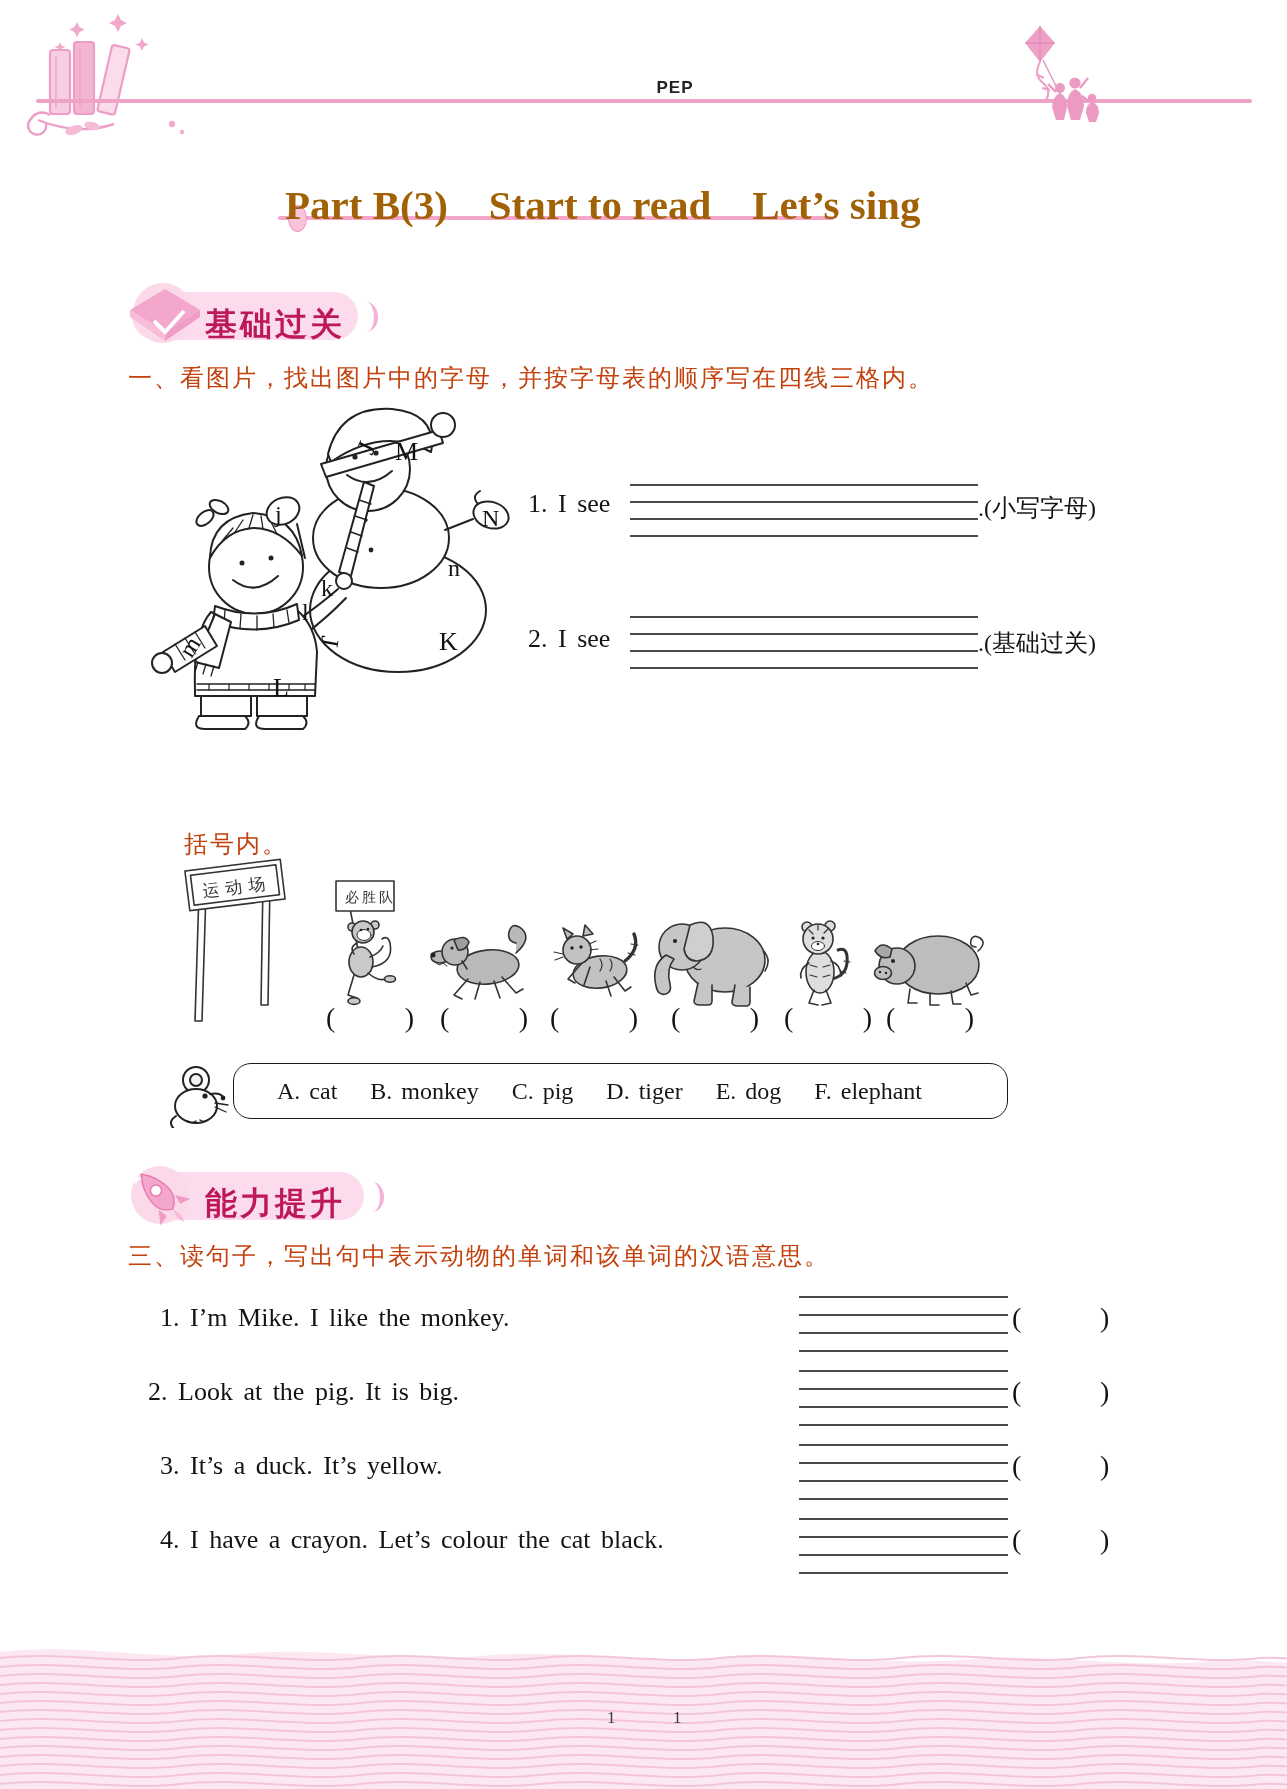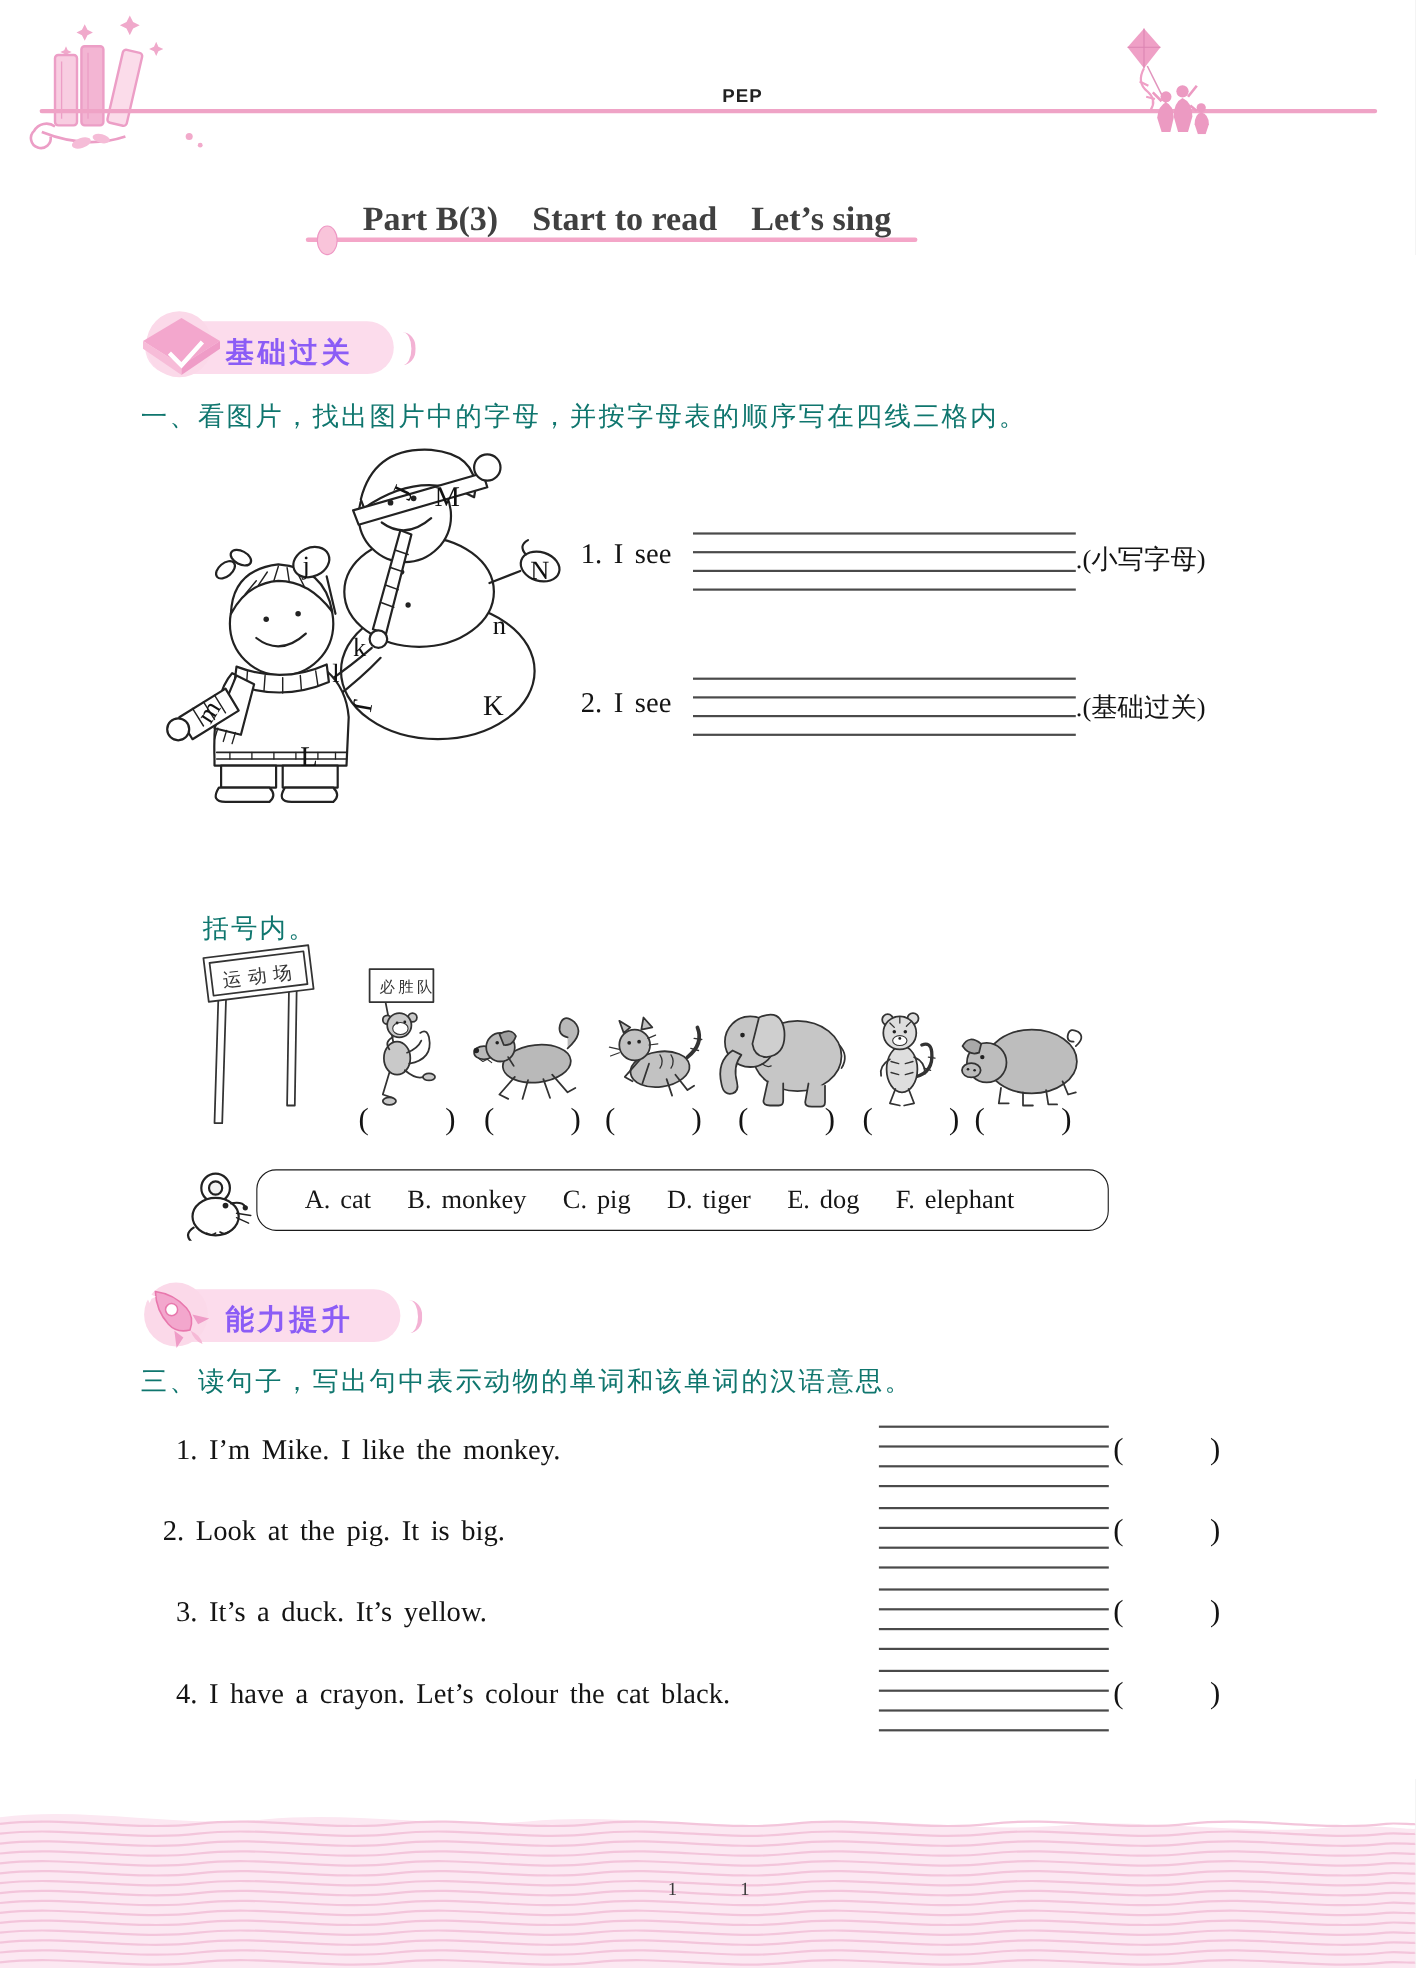--- a/index.html
+++ b/index.html
@@ -4,33 +4,33 @@
 <style>
   html,body{margin:0;padding:0;background:#e8e8e8;}
   .page{position:relative;width:1287px;height:1789px;background:#ffffff;margin:0 auto;
         overflow:hidden;color:#161616;font-family:"Liberation Serif","DejaVu Serif",serif;}
   .abs{position:absolute;}
   
   .pep{top:78px;left:630px;width:90px;text-align:center;font-family:"Liberation Sans",sans-serif;
        font-weight:bold;font-size:17px;letter-spacing:1px;color:#222;}
   .hline{top:99px;left:36px;width:1216px;height:4px;background:#efa3c6;border-radius:2px;}
   
-  .title{top:178px;left:285px;width:570px;text-align:center;font-weight:bold;font-size:31px;
-         white-space:pre;color:#404040;}
+  .title{top:178px;left:285px;width:570px;text-align:center;font-weight:bold;font-size:41px;
+         white-space:pre;color:#a16207;}
   .t-underline{top:216px;left:278px;width:556px;height:4px;background:#f4a6c8;border-radius:2px;}
   .t-dot{top:205px;left:288px;width:17px;height:25px;border-radius:50%;
          background:#f9c4da;border:1.5px solid #ee97c4;}
   
   .badge-bg{background:#fcdcec;border-radius:26px;}
   .badge-tail{width:12px;height:30px;border-right:4px solid #f3b2d4;
               border-radius:0 14px 14px 0 / 0 18px 18px 0;}
-  .badge-text{font-size:26px;font-weight:bold;color:#8b5cf6;letter-spacing:3px;
+  .badge-text{font-size:32px;font-weight:bold;color:#be185d;letter-spacing:3px;
               font-family:"Liberation Sans","DejaVu Sans",sans-serif;}
   
-  .inst{font-family:"Liberation Sans","DejaVu Sans",sans-serif;font-size:24px;color:#0f766e;
+  .inst{font-family:"Liberation Sans","DejaVu Sans",sans-serif;font-size:24px;color:#c2410c;
         letter-spacing:2px;white-space:pre;text-align:right;}
   
   .lines4 i{display:block;height:15px;border-top:2px solid #4a4a4a;}
   .lines4 i:last-child{height:0;}
   .g16 i{height:16px;}
   
   .eng{font-size:26px;word-spacing:4px;white-space:pre;color:#141414;}
   .paren{font-size:28px;color:#141414;}
   
   .bank-box{left:233px;top:1063px;width:775px;height:56px;border:1.8px solid #1a1a1a;

